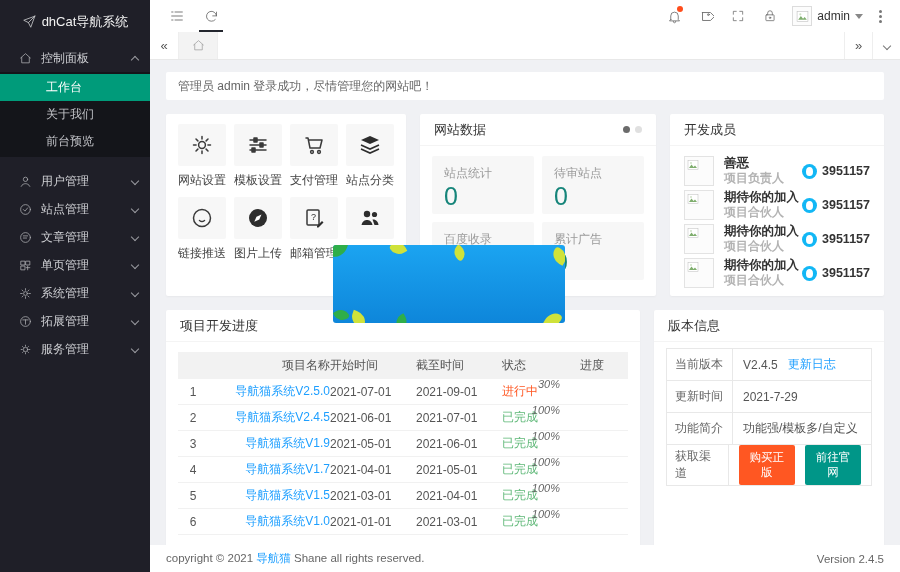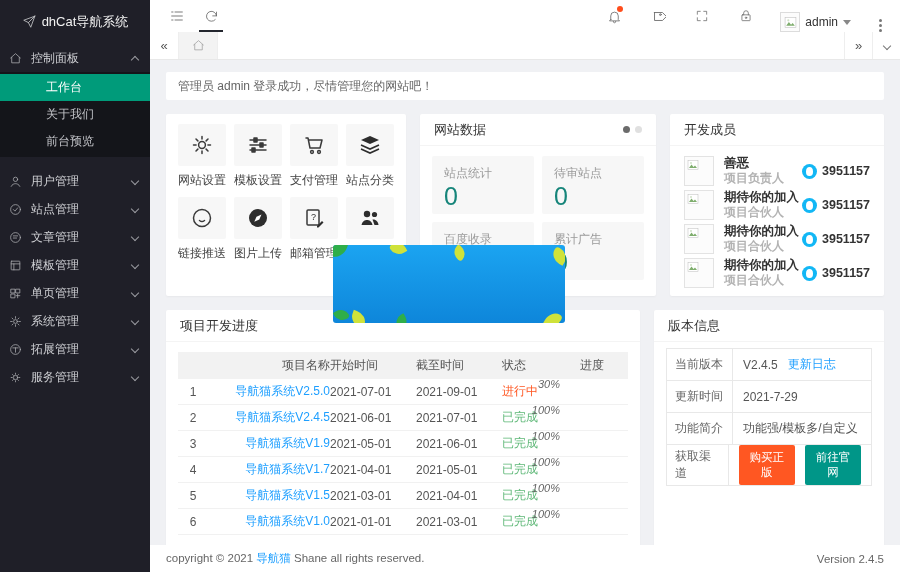--- a/index.html
+++ b/index.html
@@ -7,36 +7,36 @@
     --blue:#1E9FFF; --qq:#12B7F5;
   }
   *{margin:0;padding:0;box-sizing:border-box;}
   html,body{background:#d8d8d8;}
   body{font-family:"Liberation Sans","DejaVu Sans",sans-serif;}
   .app{position:relative;width:900px;height:572px;background:#f0f1f4;overflow:hidden;display:flex;}
 
   
   .sidebar{width:150px;height:572px;background:#1f1f28;flex:0 0 150px;color:#cfd0d4;font-size:12px;}
   .logo{height:44px;display:flex;align-items:center;justify-content:center;gap:6px;color:#f2f2f2;font-size:13px;}
-  .menu-item{height:28px;display:flex;align-items:center;padding:0 12px 0 8px;cursor:pointer;position:relative;}
+  .menu-item{height:28px;display:flex;align-items:center;padding:0 12px 0 18px;cursor:pointer;position:relative;}
   .menu-item .mi-icon{width:14px;height:14px;margin-right:9px;display:flex;align-items:center;justify-content:center;opacity:.85;}
   .menu-item .chev{margin-left:auto;}
   .submenu{background:#14151a;padding:2px 0;}
   .sub-item{height:27px;display:flex;align-items:center;padding-left:46px;cursor:pointer;color:#c2c3c8;}
   .sub-item.active{background:var(--accent);color:#fff;}
   .chev{width:6px;height:6px;border-right:1px solid #9a9ba1;border-bottom:1px solid #9a9ba1;transform:rotate(45deg);display:inline-block;}
   .chev.up{transform:rotate(-135deg);margin-top:4px;}
   svg.lineic{stroke:#c9cacd;fill:none;stroke-width:1.4;stroke-linecap:round;stroke-linejoin:round;}
 
   
   .main{flex:1;display:flex;flex-direction:column;min-width:0;}
   .topbar{height:32px;background:#fff;display:flex;align-items:center;padding:0 10px;flex:0 0 32px;}
   .tb-btn{width:34px;height:32px;display:flex;align-items:center;justify-content:center;cursor:pointer;position:relative;}
   .tb-btn.active-underline:after{content:"";position:absolute;left:5px;right:5px;bottom:0;height:2px;background:#23262e;}
-  .tb-right{margin-left:auto;display:flex;align-items:flex-end;gap:16px;}
+  .tb-right{margin-left:auto;display:flex;align-items:center;gap:4px;}
   .tb-ic{width:28px;height:32px;display:flex;align-items:center;justify-content:center;cursor:pointer;position:relative;}
   .dot-badge{position:absolute;top:6px;right:5px;width:6px;height:6px;border-radius:50%;background:#ff4d1c;}
   svg.gric{stroke:#666;fill:none;stroke-width:1.3;stroke-linecap:round;stroke-linejoin:round;}
   .avatar-box{width:20px;height:20px;border:1px solid #dcdcdc;background:#fcfcfc;display:flex;align-items:center;justify-content:center;}
   .user-wrap{display:flex;align-items:center;gap:5px;padding:0 4px;cursor:pointer;color:#333;font-size:12px;}
   .caret{width:0;height:0;border-left:4px solid transparent;border-right:4px solid transparent;border-top:5px solid #888;}
   .vdots{display:flex;flex-direction:column;gap:2px;cursor:pointer;padding:0 8px;}
   .vdots i{width:3px;height:3px;border-radius:50%;background:#777;}
 
   .tabbar{height:28px;background:#fff;border-bottom:1px solid #e8e8e8;display:flex;align-items:stretch;flex:0 0 28px;}
@@ -185,30 +185,20 @@
             <circle cx="12" cy="12" r="9"></circle>
             <path d="M8 9h8M8 13h6"></path>
           </svg>
         </span>
       <span>文章管理</span>
         <i class="chev"></i>
     </div>
     <div class="menu-item">
       <span class="mi-icon">
           <svg class="lineic" width="13" height="13" viewBox="0 0 24 24">
-            <rect x="4" y="4" width="16" height="16" rx="1"></rect>
-            <path d="M4 9h16M9 9v11"></path>
-          </svg>
-        </span>
-      <span>模板管理</span>
-        <i class="chev"></i>
-    </div>
-    <div class="menu-item">
-      <span class="mi-icon">
-          <svg class="lineic" width="13" height="13" viewBox="0 0 24 24">
             <rect x="4" y="4" width="7" height="7"></rect>
             <rect x="13" y="4" width="7" height="7"></rect>
             <rect x="4" y="13" width="7" height="7"></rect>
             <path d="M13 16h7M16 13v7"></path>
           </svg>
         </span>
       <span>单页管理</span>
         <i class="chev"></i>
     </div>
     <div class="menu-item">

